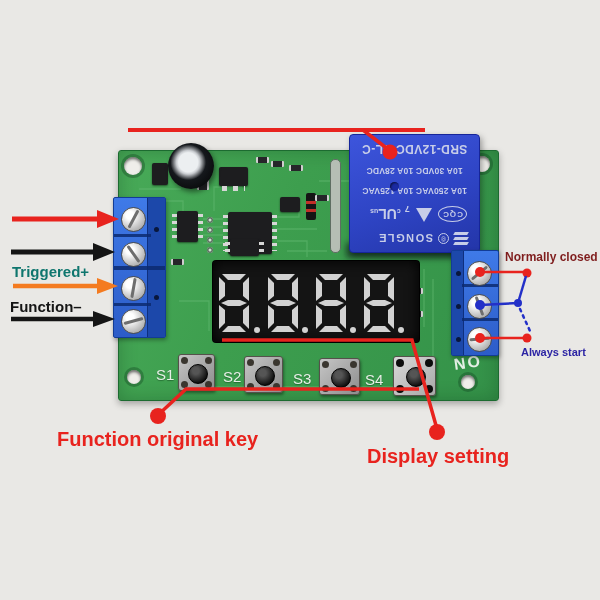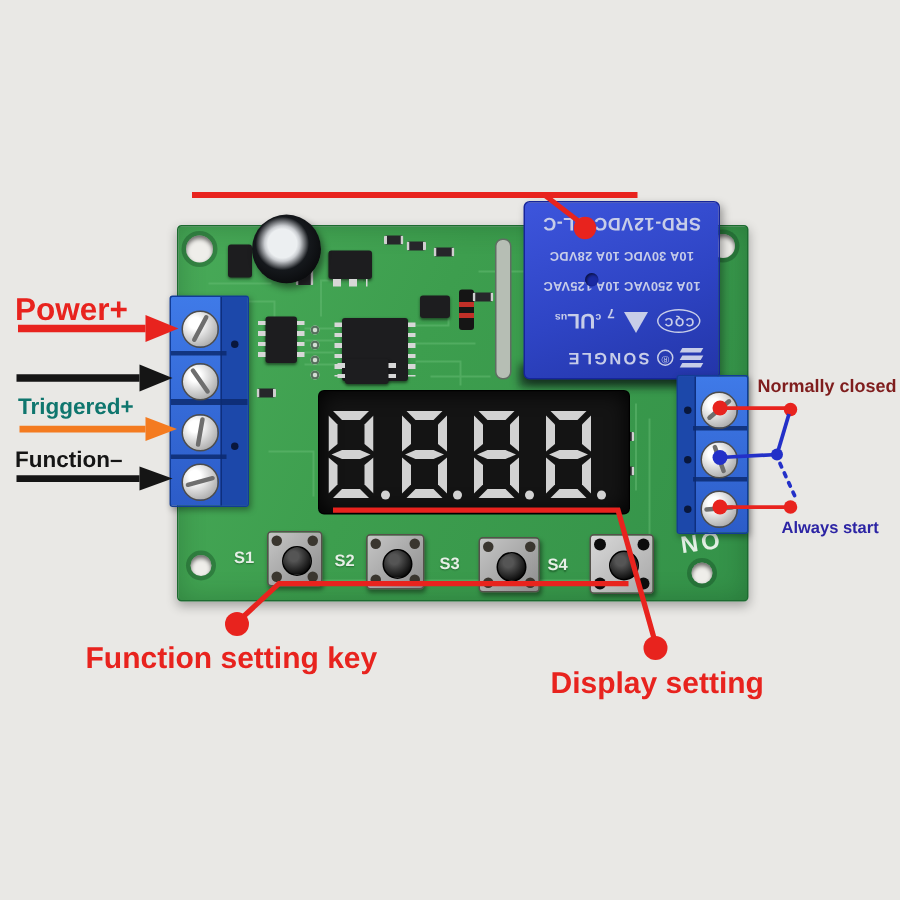--- a/index.html
+++ b/index.html
@@ -87,21 +87,21 @@
   .tact{position:absolute;background:linear-gradient(135deg,#c6c6c6,#8d8d8d);border:1px solid #55514b;
        border-radius:3px;z-index:9;box-shadow:1px 2px 3px rgba(0,0,0,.4)}
   .tact .cd{position:absolute;width:7px;height:7px;border-radius:50%;background:#3a362f}
   .tact .cd:nth-child(1){left:2px;top:2px}.tact .cd:nth-child(2){right:2px;top:2px}
   .tact .cd:nth-child(3){left:2px;bottom:2px}.tact .cd:nth-child(4){right:2px;bottom:2px}
   .tact .pl{position:absolute;left:50%;top:50%;width:18px;height:18px;margin:-9px 0 0 -9px;
        border-radius:50%;background:radial-gradient(circle at 38% 33%,#555 0 20%,#0d0d0d 75%);
        border:1px solid #000}
   #btn-s4{background:linear-gradient(135deg,#d8d8d8,#a8a8a8)}
   #btn-s4 .cd{background:#0c0c0c;width:8px;height:8px}
-  .slabel{position:absolute;color:#e6efe6;font-weight:bold;font-size:11px;z-index:8;
+  .slabel{position:absolute;color:#e6efe6;font-weight:normal;font-size:15px;z-index:8;
        text-shadow:0 1px 1px rgba(0,40,10,.4)}
   .no-label{position:absolute;left:335px;top:203px;color:rgba(242,247,242,.92);font-weight:bold;
        font-size:16px;letter-spacing:2px;transform:rotate(-8deg);z-index:8}
 
   
   .term{position:absolute;border:1px solid #123c96;border-radius:2px;z-index:10;
        background:linear-gradient(180deg,#3f7ae8,#2c5cc8);box-shadow:1px 2px 4px rgba(0,0,0,.35)}
   #term-left{left:-6px;top:46px;width:51px;height:139px}
   #term-left .side{position:absolute;right:0;top:0;bottom:0;width:17px;background:#1c48aa;border-left:1px solid #0e2f7e}
   #term-right{left:332px;top:99px;width:46px;height:104px}
@@ -296,26 +296,25 @@
         </div>
       <div class="screw" style="left:15px;top:76px">
           <i style="transform:rotate(85deg)"></i>
         </div>
       <div class="pdot" style="left:4px;top:20px"></div>
       <div class="pdot" style="left:4px;top:53px"></div>
       <div class="pdot" style="left:4px;top:86px"></div>
     </div>
   </div>
 
-  <div class="t" id="lbl-power-plus">Power+</div>
   <div class="t" id="lbl-trig-plus">Triggered+</div>
   <div class="t" id="lbl-trig-minus">Function–</div>
   <div class="t" id="lbl-nc">Normally closed</div>
   <div class="t" id="lbl-as">Always start</div>
-  <div class="t" id="lbl-func">Function setting key</div>
+  <div class="t" id="lbl-func">Function original key</div>
   <div class="t" id="lbl-disp">Display setting</div>
 
   <svg class="overlay" width="600" height="600" viewBox="0 0 600 600">
 
     <line x1="128" y1="130" x2="425" y2="130" stroke-width="4" stroke="#e8231e"></line>
     <line x1="363" y1="130" x2="389" y2="150" stroke-width="3.5" stroke="#e8231e"></line>
     <circle cx="390" cy="152" r="7.5" fill="#e8231e"></circle>
 
     <g>
       <line x1="12" y1="219" x2="97" y2="219" stroke-width="5" stroke="#e8231e"></line>

